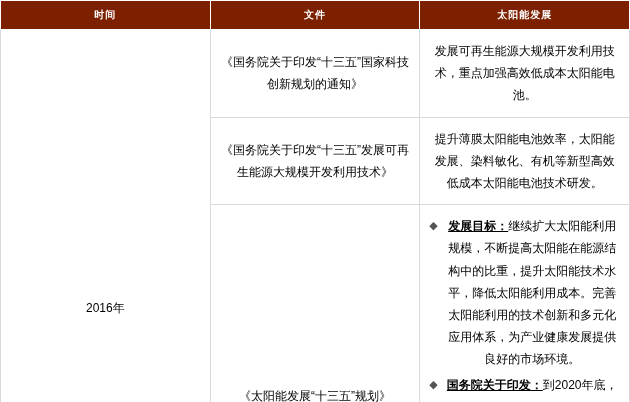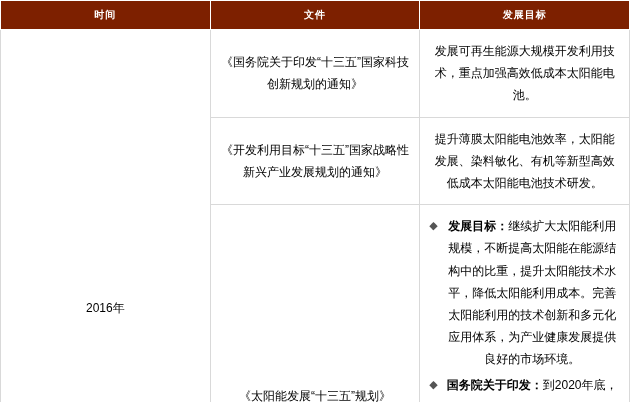--- a/index.html
+++ b/index.html
@@ -63,41 +63,42 @@
   }
   .diamond {
     position: absolute;
     left: 0;
     top: 0;
     color: #555555;
     font-size: 11px;
   }
   .bold-lead {
     font-weight: bold;
+    text-decoration: underline;
   }
 </style>
 </head>
 <body>
 
 <table class="policy-table">
   <thead>
     <tr>
       <th>时间</th>
       <th>文件</th>
-      <th>发展目标</th>
+      <th>太阳能发展</th>
     </tr>
   </thead>
   <tbody>
     <tr>
       <td class="year-cell" rowspan="3">2016年</td>
       <td class="doc-cell">《国务院关于印发“十三五”国家科技创新规划的通知》</td>
       <td class="content-cell">发展可再生能源大规模开发利用技术，重点加强高效低成本太阳能电池。</td>
     </tr>
     <tr>
-      <td class="doc-cell">《开发利用目标“十三五”国家战略性新兴产业发展规划的通知》</td>
+      <td class="doc-cell">《国务院关于印发“十三五”发展可再生能源大规模开发利用技术》</td>
       <td class="content-cell">提升薄膜太阳能电池效率，太阳能发展、染料敏化、有机等新型高效低成本太阳能电池技术研发。</td>
     </tr>
     <tr>
       <td class="doc-cell">《太阳能发展“十三五”规划》</td>
       <td class="content-cell">
         <span class="bullet-para">
           <span class="diamond">◆</span><span class="bold-lead">发展目标：</span><span>继续扩大太阳能利用规模，不断提高太阳能在能源结构中的比重，提升太阳能技术水平，降低太阳能利用成本。完善太阳能利用的技术创新和多元化应用体系，为产业健康发展提供良好的市场环境。</span>
         </span>
         <span class="bullet-para">
           <span class="diamond">◆</span><span class="bold-lead">国务院关于印发：</span><span>到2020年底，太阳能发电装机达到1.1亿千瓦以上。其中，光伏发电装机达到1.05亿千瓦以上，在“十二五”基础上每年保持稳定的发展规模；太阳能热发电装机达到500万千瓦。太阳能热利用集热面积达到8亿平方米。到2020年，太阳能年利用量达到1.4亿吨标准煤以上。</span>

